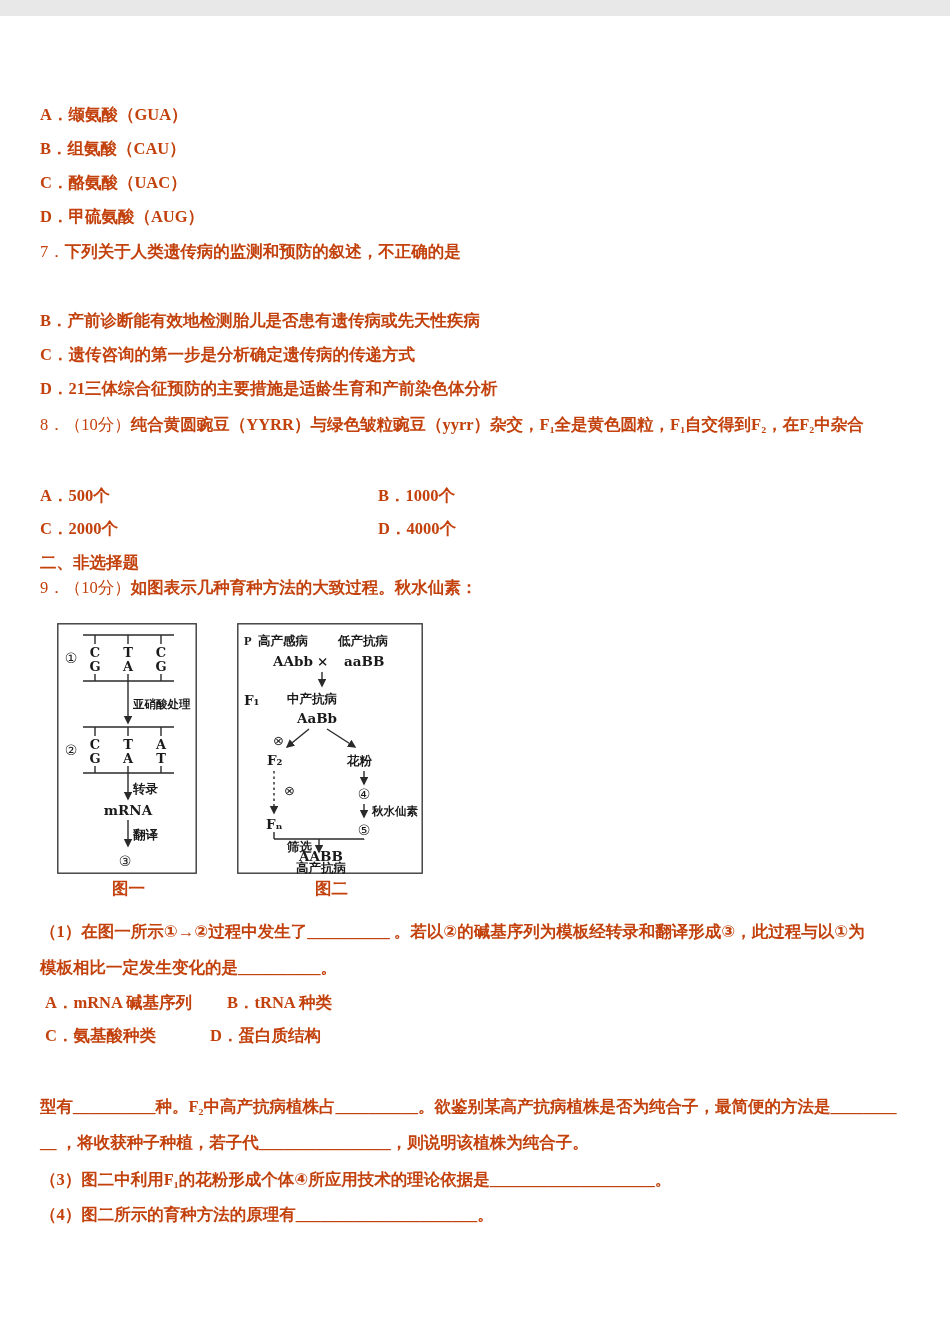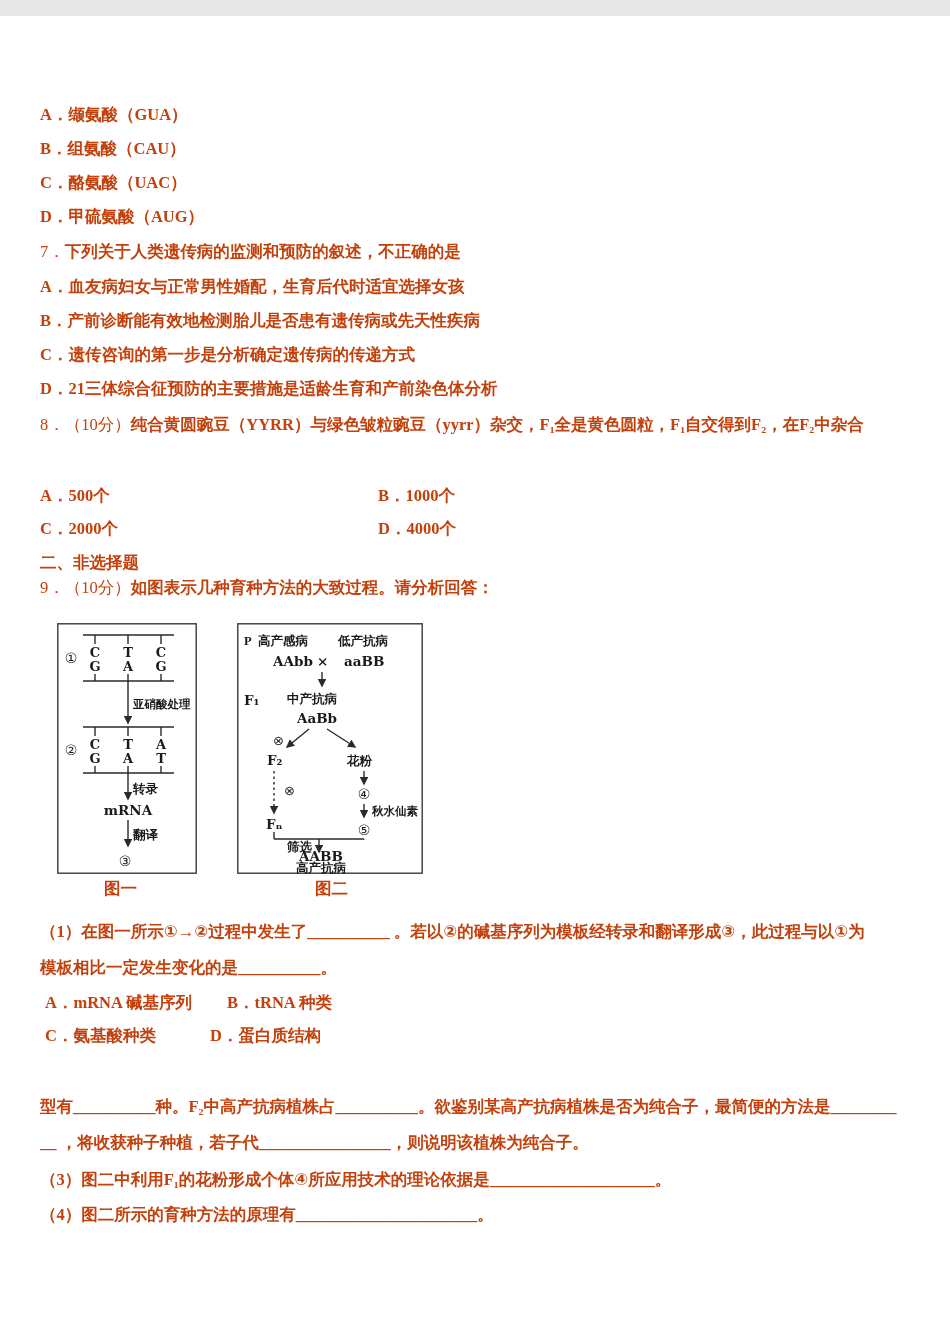--- a/index.html
+++ b/index.html
@@ -46,32 +46,31 @@
 <body>
 
 <div class="page">
 
   <div class="tline" style="top:89px">A．缬氨酸（GUA）</div>
   <div class="tline" style="top:123px">B．组氨酸（CAU）</div>
   <div class="tline" style="top:157px">C．酪氨酸（UAC）</div>
   <div class="tline" style="top:191px">D．甲硫氨酸（AUG）</div>
 
   <div class="tline" style="top:226px"><span class="qnum">7．</span><span>下列关于人类遗传病的监测和预防的叙述，不正确的是</span></div>
-  <div class="tline" style="top:261px">A．血友病妇女与正常男性婚配，生育后代时适宜选择女孩</div>
   <div class="tline" style="top:295px">B．产前诊断能有效地检测胎儿是否患有遗传病或先天性疾病</div>
   <div class="tline" style="top:329px">C．遗传咨询的第一步是分析确定遗传病的传递方式</div>
   <div class="tline" style="top:363px">D．21三体综合征预防的主要措施是适龄生育和产前染色体分析</div>
 
   <div class="tline" style="top:399px"><span class="qnum">8．</span><span class="qnum">（10分）</span><span>纯合黄圆豌豆（YYRR）与绿色皱粒豌豆（yyrr）杂交，F₁全是黄色圆粒，F₁自交得到F₂，在F₂中杂合</span></div>
   <div class="tline" style="top:470px"><span class="col338">A．500个</span><span>B．1000个</span></div>
   <div class="tline" style="top:503px"><span class="col338">C．2000个</span><span>D．4000个</span></div>
 
   <div class="tline" style="top:537px">二、非选择题</div>
 
-  <div class="tline" style="top:562px"><span class="qnum">9．</span><span class="qnum">（10分）</span><span>如图表示几种育种方法的大致过程。请分析回答：</span></div>
+  <div class="tline" style="top:562px"><span class="qnum">9．</span><span class="qnum">（10分）</span><span>如图表示几种育种方法的大致过程。秋水仙素：</span></div>
 
   <div class="fig fig1">
     <svg width="140" height="251" viewBox="0 0 140 251">
       <defs>
         <marker id="ah1" markerWidth="7" markerHeight="7" refX="5" refY="3" orient="auto">
           <path d="M0,0 L6,3 L0,6 z" fill="#2a2a2a"></path>
         </marker>
       </defs>
       <rect x="0.8" y="0.8" width="138.4" height="249.4" class="boxline"></rect>
 
@@ -170,21 +169,21 @@
       <line x1="127" y1="216" x2="127" y2="216.5" class="stroke"></line>
       <line x1="37" y1="216" x2="127" y2="216" class="stroke"></line>
       <line x1="82" y1="216" x2="82" y2="229" class="stroke" marker-end="url(#ah2)"></line>
       <text class="svg-cjk" x="50" y="228">筛选</text>
 
       <text class="svg-gene" x="84" y="238" text-anchor="middle">AABB</text>
       <text class="svg-cjk" x="84" y="249" text-anchor="middle">高产抗病</text>
     </svg>
   </div>
 
-  <div class="figcap" style="left:104px">图一</div>
+  <div class="figcap" style="left:112px">图一</div>
   <div class="figcap" style="left:315px">图二</div>
 
   <div class="tline" style="top:906px">（1）在图一所示①→②过程中发生了__________ 。若以②的碱基序列为模板经转录和翻译形成③，此过程与以①为</div>
   <div class="tline" style="top:942px">模板相比一定发生变化的是__________。</div>
   <div class="tline" style="top:977px;left:45px"><span class="col182">A．mRNA 碱基序列</span><span>B．tRNA 种类</span></div>
   <div class="tline" style="top:1010px;left:45px"><span class="col165">C．氨基酸种类</span><span>D．蛋白质结构</span></div>
 
   <div class="tline" style="top:1081px">型有__________种。F₂中高产抗病植株占__________。欲鉴别某高产抗病植株是否为纯合子，最简便的方法是________</div>
   <div class="tline" style="top:1117px">__ ，将收获种子种植，若子代________________，则说明该植株为纯合子。</div>
 

